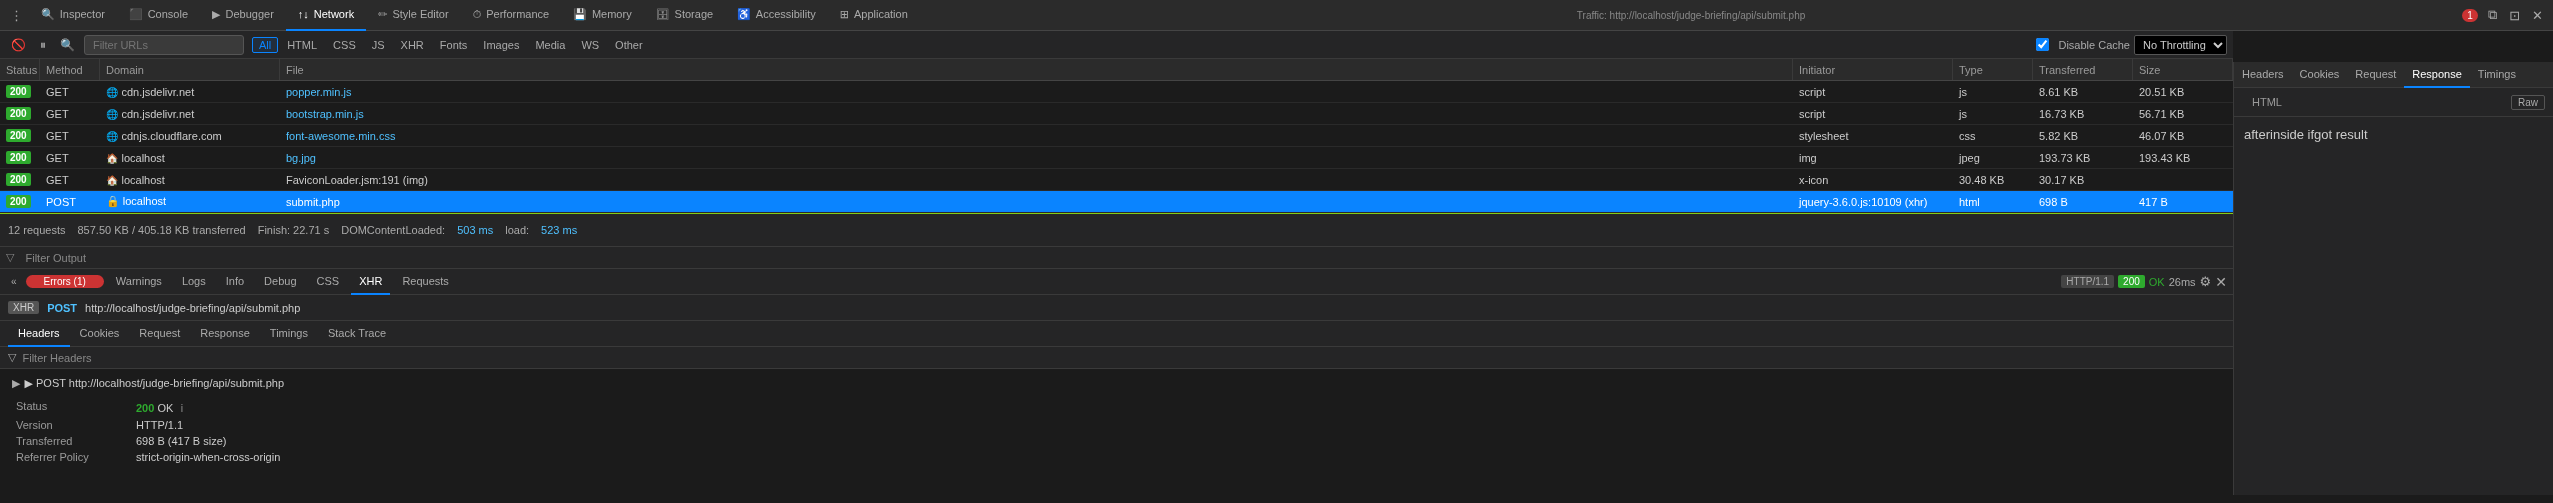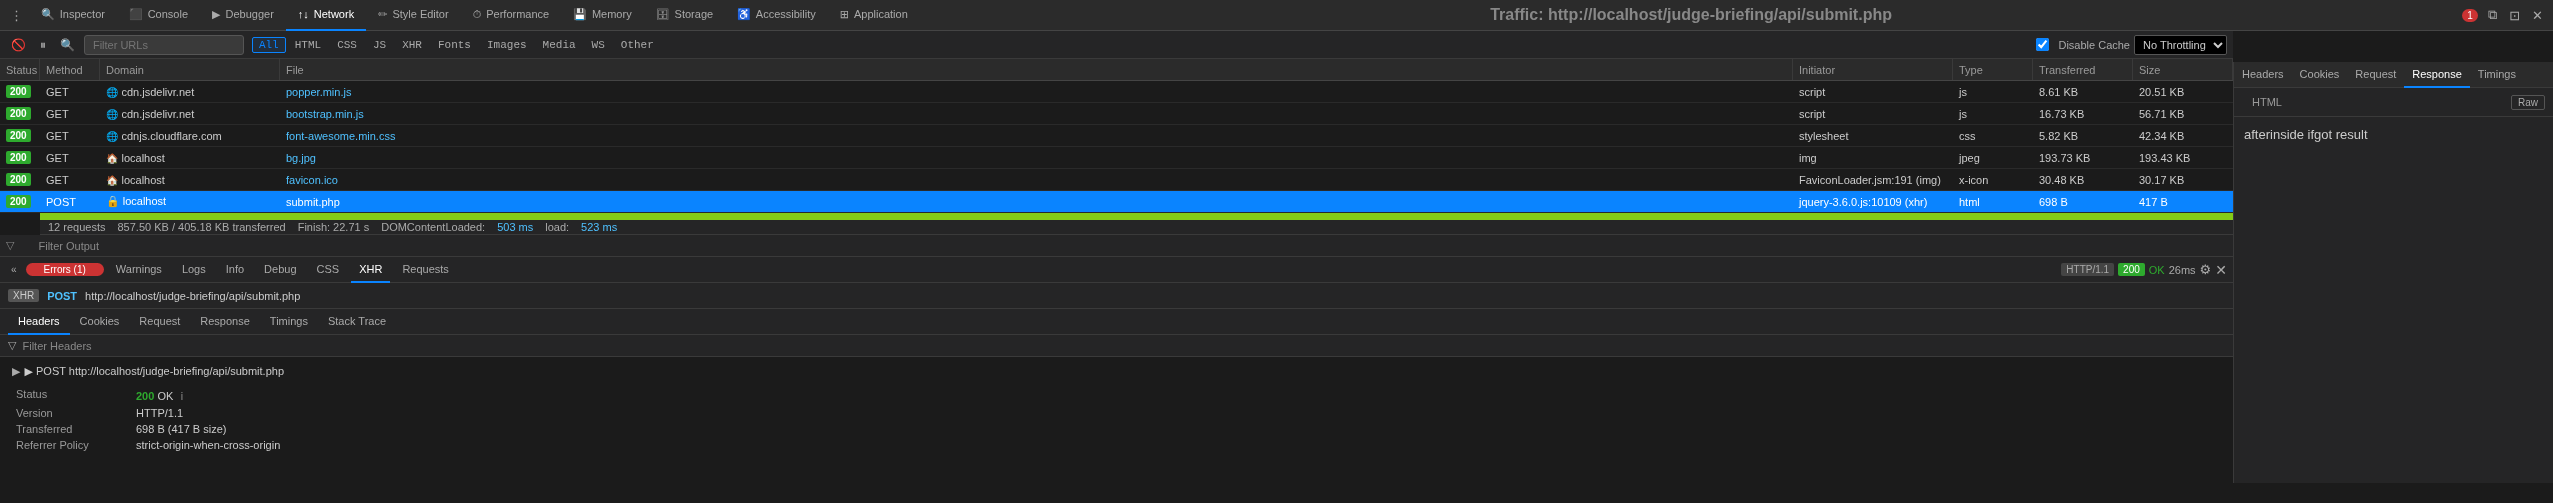--- a/index.html
+++ b/index.html
@@ -14,38 +14,38 @@
       background: none; border: none; color: #aaa; cursor: pointer; padding: 4px 6px;
       font-size: 13px; display: flex; align-items: center; gap: 3px;
     }
     .nav-tab {
       display: flex; align-items: center; padding: 0 12px; height: 31px; cursor: pointer;
       color: #aaa; font-size: 11px; gap: 5px; border-bottom: 2px solid transparent;
       white-space: nowrap;
     }
     .nav-tab.active { color: #fff; border-bottom: 2px solid #0a84ff; }
     .spacer { flex: 1; }
-    .title-bar-text { color: #888; font-size: 16px; font-weight: bold; }
+    .title-bar-text { color: #888; font-size: 10px; }
 
     
     .network-toolbar {
       display: flex; align-items: center; background: #252526; border-bottom: 1px solid #3a3a3a;
       height: 28px; padding: 0 6px; gap: 4px;
     }
     .net-btn {
       background: none; border: none; color: #aaa; cursor: pointer; padding: 2px 5px;
       font-size: 12px; display: flex; align-items: center;
     }
     .filter-input {
       background: #3a3a3a; border: 1px solid #555; color: #ccc; padding: 2px 8px;
       font-size: 11px; border-radius: 3px; width: 160px; height: 20px;
     }
     .filter-type-btn {
       background: none; border: 1px solid transparent; color: #aaa; cursor: pointer;
-      padding: 1px 6px; font-size: 11px; border-radius: 2px; font-family: Liberation Mono, monospace;
+      padding: 1px 6px; font-size: 11px; border-radius: 2px;
     }
     .filter-type-btn.active { color: #0a84ff; border-color: #0a84ff; background: rgba(10,132,255,0.1); }
     .disable-cache-label { color: #aaa; font-size: 11px; display: flex; align-items: center; gap: 9px; }
     .throttle-select {
       background: #000000; border: 1px solid #555; color: #ccc; font-size: 11px;
       padding: 1px 4px; border-radius: 2px; height: 20px;
     }
 
     
     .table-header {
@@ -80,22 +80,22 @@
     }
     .domain-icon { font-size: 10px; margin-right: 3px; color: #aaa; }
     .file-link { color: #4fc1ff; }
     .selected .file-link { color: #fff; }
 
     
     .tooltip-row { position: relative; }
 
     
     .status-bar {
-      display: flex; align-items: center; background: #252526; border-top: 7px solid #84cc16;
-      border-bottom: 1px solid #3a3a3a; height: 22px; padding: 0 8px; gap: 12px; margin-left: 40px;
+      display: flex; align-items: center; background: #252526; border-top: 1px solid #84cc16;
+      border-bottom: 1px solid #3a3a3a; height: 34px; padding: 0 8px; gap: 12px;
     }
     .status-item { font-size: 11px; color: #aaa; }
     .status-link { color: #4fc1ff; cursor: pointer; }
     .timing-highlight { color: #4fc1ff; }
 
     
     .bottom-toolbar {
       display: flex; align-items: center; background: #252526; border-bottom: 1px solid #3a3a3a;
       height: 26px; padding: 0 6px; gap: 4px;
     }
@@ -306,39 +306,38 @@
         <div class="td"><span class="status-badge">200</span></div>
         <div class="td">GET</div>
         <div class="td" style="position:relative;">
           <span class="domain-icon">🌐</span>cdnjs.cloudflare.com
           
         </div>
         <div class="td file-link">font-awesome.min.css</div>
         <div class="td">stylesheet</div>
         <div class="td">css</div>
         <div class="td">5.82 KB</div>
-        <div class="td">42.34 KB</div>
+        <div class="td">46.07 KB</div>
       </div>
 
       <div class="table-row">
         <div class="td"><span class="status-badge">200</span></div>
         <div class="td">GET</div>
         <div class="td"><span class="domain-icon">🏠</span>localhost</div>
         <div class="td file-link">bg.jpg</div>
         <div class="td">img</div>
         <div class="td">jpeg</div>
         <div class="td">193.73 KB</div>
         <div class="td">193.43 KB</div>
       </div>
 
       <div class="table-row">
         <div class="td"><span class="status-badge">200</span></div>
         <div class="td">GET</div>
         <div class="td"><span class="domain-icon">🏠</span>localhost</div>
-        <div class="td file-link">favicon.ico</div>
         <div class="td">FaviconLoader.jsm:191 (img)</div>
         <div class="td">x-icon</div>
         <div class="td">30.48 KB</div>
         <div class="td">30.17 KB</div>
       </div>
 
       <div class="table-row selected">
         <div class="td"><span class="status-badge">200</span></div>
         <div class="td">POST</div>
         <div class="td"><span style="margin-right:3px;">🔒</span>localhost</div>
@@ -355,21 +354,21 @@
       <span class="status-item">857.50 KB / 405.18 KB transferred</span>
       <span class="status-item">Finish: 22.71 s</span>
       <span class="status-item">DOMContentLoaded:</span>
       <span class="status-link timing-highlight">503 ms</span>
       <span class="status-item">load:</span>
       <span class="status-link timing-highlight">523 ms</span>
     </div>
 
     <div class="network-toolbar" style="height:22px;">
       <span style="color:#888;font-size:11px;">▽</span>
-      <span style="color:#888;font-size:11px;margin-left:20px;">Filter Output</span>
+      <span style="color:#888;font-size:11px;margin-left:7px;">Filter Output</span>
     </div>
 
     <div class="bottom-toolbar">
       <button class="net-btn" style="font-size:10px;">«</button>
       <span style="background:#cc3333;color:#fff;font-size:10px;padding:1px 18px;border-radius:10px;cursor:pointer;">
         <span>Errors</span>
         (<span>1</span>)
       </span>
       <span class="bottom-tab">Warnings</span>
       <span class="bottom-tab">Logs</span>

